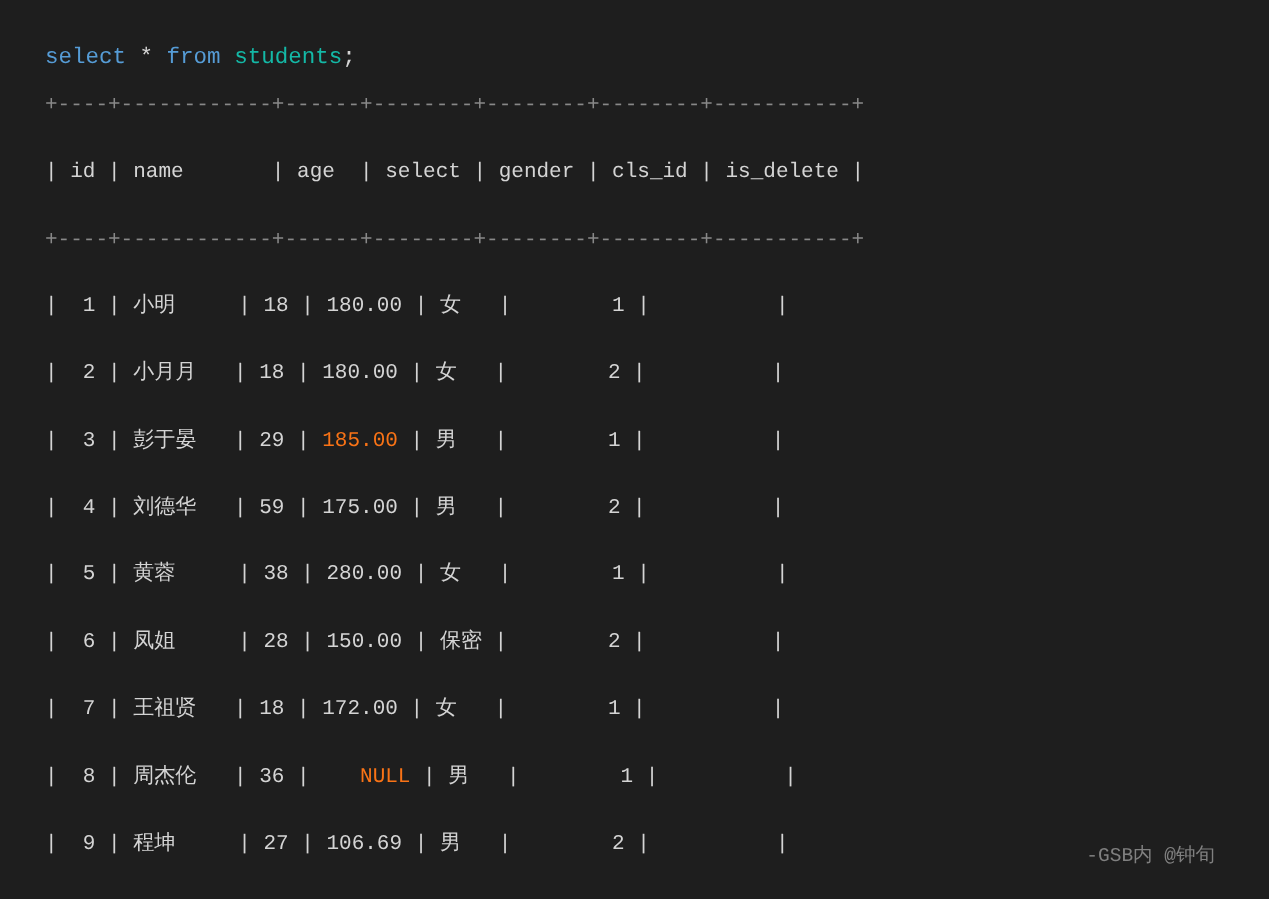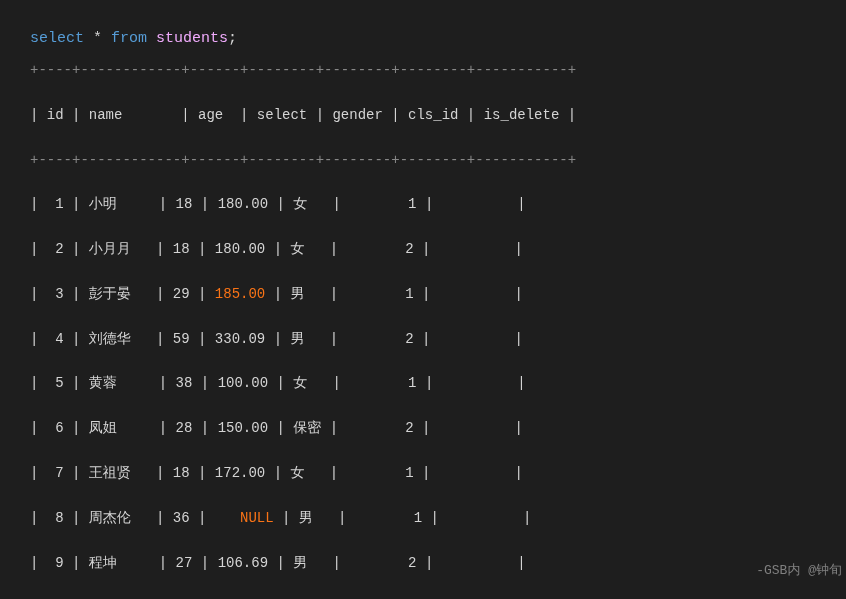--- a/index.html
+++ b/index.html
@@ -24,36 +24,36 @@
     }
 
     .sql-line {
       margin-bottom: 12px;
       font-size: 15px;
     }
 
     .watermark {
       position: fixed;
       bottom: 20px;
-      right: 4px;
+      right: 36px;
       color: #808080;
       font-size: 13px;
       font-family: 'Courier New', Courier, monospace;
     }
 
     .pre-block {
       color: #d4d4d4;
       font-family: 'Courier New', Courier, monospace;
       font-size: 14px;
       line-height: 1.6;
       white-space: pre;
     }
 
     .kw { color: #569cd6; }
-    .tname { color: #f0abfc; }
+    .tname { color: #14b8a6; }
   </style>
 </head>
 <body>
 
 <div class="terminal">
   <div class="sql-line">
     <span class="kw">select</span>
     <span> <span>*</span> </span>
     <span class="kw">from</span>
     <span> </span>
@@ -65,23 +65,23 @@
 <span style="color:#d4d4d4">| id | name       | age  | select | gender | cls_id | is_delete |</span>
 
 <span style="color:#888">+----+------------+------+--------+--------+--------+-----------+</span>
 
 <span style="color:#d4d4d4">|  1 | 小明     | 18 | <span style="color:#d4d4d4">180.00</span> | 女   |        1 |          |</span>
 
 <span style="color:#d4d4d4">|  2 | 小月月   | 18 | <span style="color:#d4d4d4">180.00</span> | 女   |        2 |          |</span>
 
 <span style="color:#d4d4d4">|  3 | 彭于晏   | 29 | <span style="color:#f97316">185.00</span> | 男   |        1 |          |</span>
 
-<span style="color:#d4d4d4">|  4 | 刘德华   | 59 | <span style="color:#d4d4d4">330.09</span> | 男   |        2 |          |</span>
+<span style="color:#d4d4d4">|  4 | 刘德华   | 59 | <span style="color:#d4d4d4">175.00</span> | 男   |        2 |          |</span>
 
-<span style="color:#d4d4d4">|  5 | 黄蓉     | 38 | <span style="color:#d4d4d4">100.00</span> | 女   |        1 |          |</span>
+<span style="color:#d4d4d4">|  5 | 黄蓉     | 38 | <span style="color:#d4d4d4">280.00</span> | 女   |        1 |          |</span>
 
 <span style="color:#d4d4d4">|  6 | 凤姐     | 28 | <span style="color:#d4d4d4">150.00</span> | 保密 |        2 |          |</span>
 
 <span style="color:#d4d4d4">|  7 | 王祖贤   | 18 | <span style="color:#d4d4d4">172.00</span> | 女   |        1 |          |</span>
 
 <span style="color:#d4d4d4">|  8 | 周杰伦   | 36 | <span style="color:#f97316">   NULL</span> | 男   |        1 |          |</span>
 
 <span style="color:#d4d4d4">|  9 | 程坤     | 27 | <span style="color:#d4d4d4">106.69</span> | 男   |        2 |          |</span>
 
 

